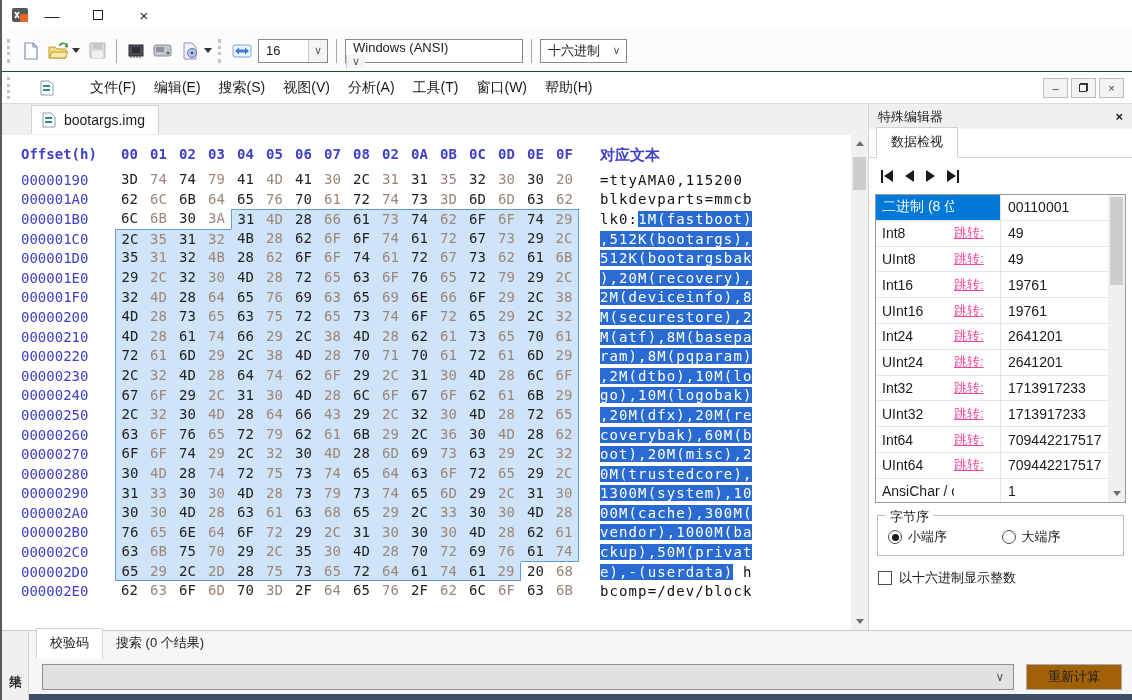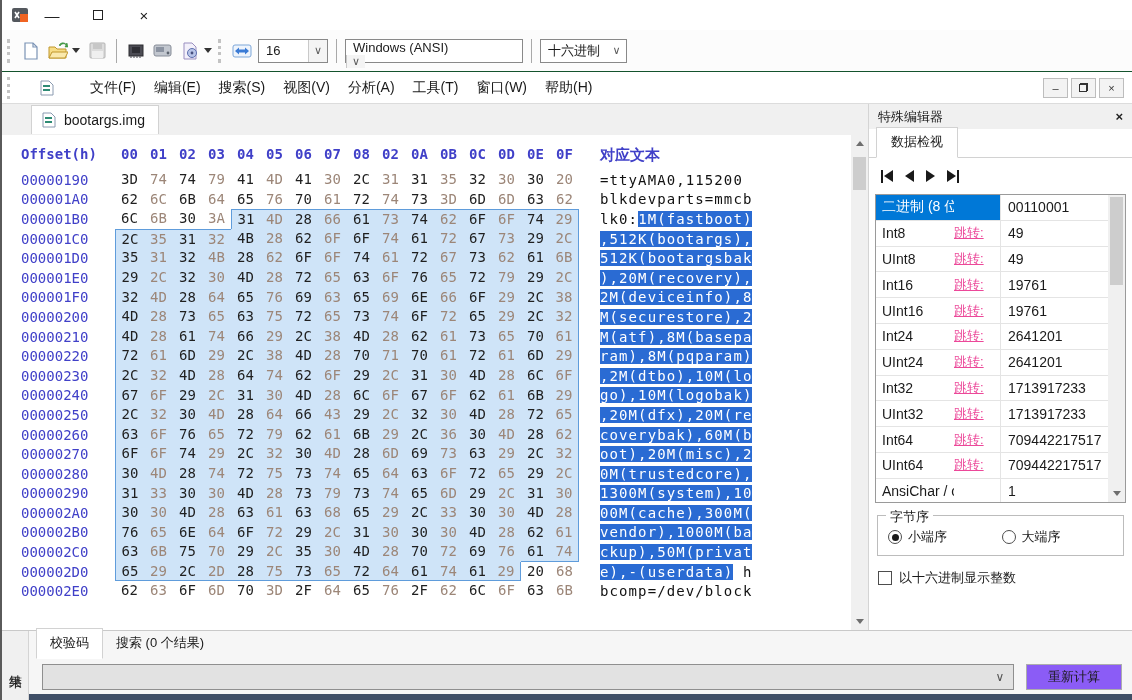--- a/index.html
+++ b/index.html
@@ -107,21 +107,21 @@
   .vtab { width:27px; flex:none; background:#f0f0f0; border-right:1px solid #d4d4d4; display:flex; align-items:center; justify-content:center; }
   .vtab span { writing-mode:vertical-rl; text-orientation:upright; letter-spacing:2px; font-size:13px; }
   .bottom-main { flex:1; position:relative; }
   .bottom-tabs { display:flex; align-items:flex-end; height:27px; padding-left:7px; }
   .btab { padding:5px 13px 6px 13px; font-size:13px; white-space:nowrap; }
   .btab.active { background:#fff; border:1px solid #d2d2d2; border-bottom:1px solid #fff; margin-bottom:-1px; }
   .bottom-controls { position:absolute; left:13px; right:10px; top:33px; height:26px; display:flex; gap:12px; }
   .bigcombo { flex:1; border:1px solid #8f8f8f; background:#e2e2e2; display:flex; align-items:center; }
   .bigcombo .space { flex:1; }
   .bigcombo .carr2 { width:26px; text-align:center; color:#555; font-size:12px; }
-  .recalc { width:96px; border:1px solid #adadad; background:#8b5cf6; display:flex; align-items:center; justify-content:center; font-size:13px; }
+  .recalc { width:96px; border:1px solid #adadad; background:#a16207; display:flex; align-items:center; justify-content:center; font-size:13px; }
   .dark-strip { position:absolute; left:0; right:0; bottom:0; height:6px; background:#3f4e66; }
 </style>
 </head>
 <body>
 
 <div class="window">
 
   <div class="titlebar">
     <svg width="18" height="18" viewBox="0 0 18 18">
       <rect x="1" y="2" width="16" height="14" rx="2" fill="#54585e"></rect>

